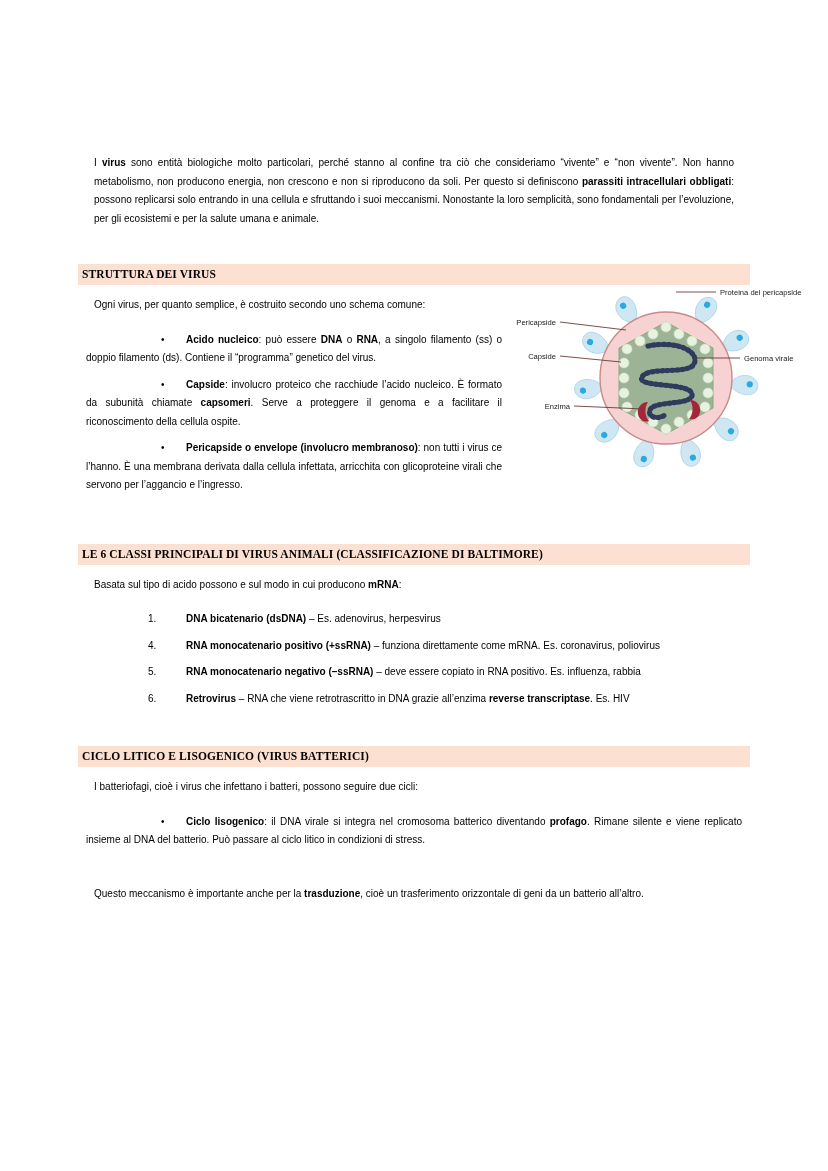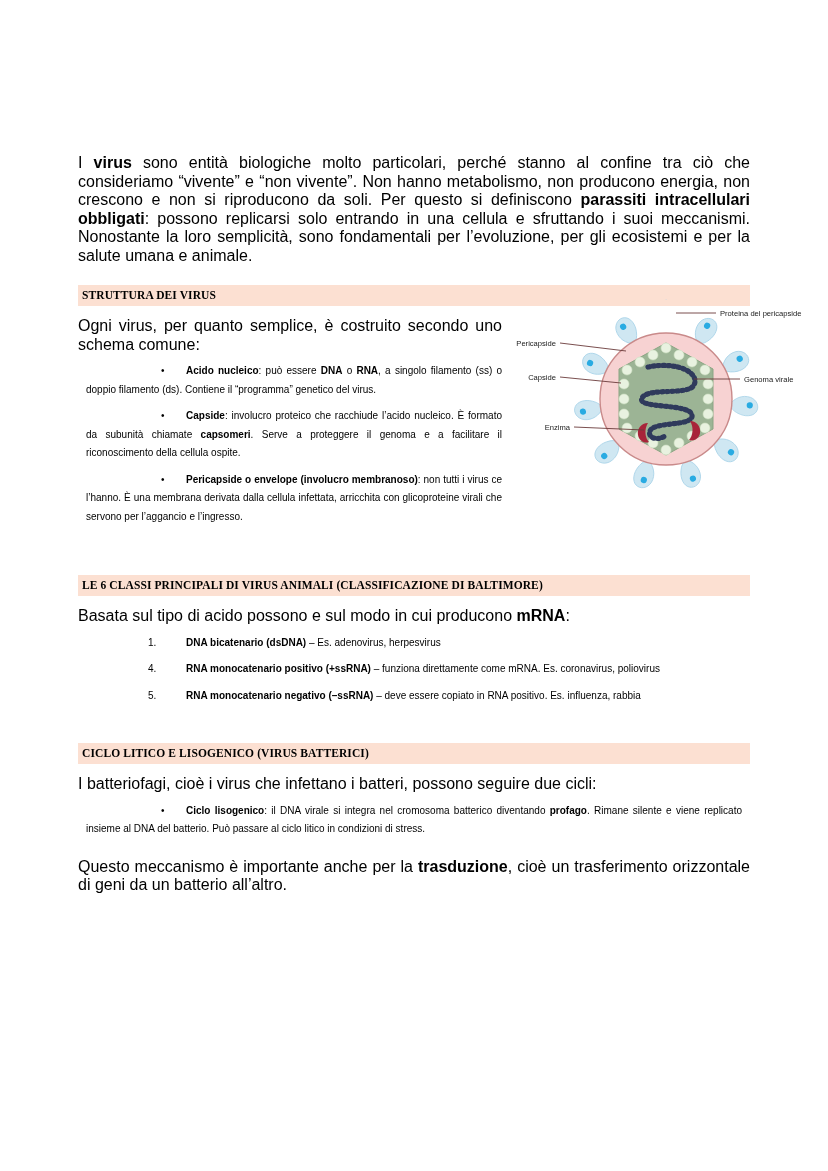--- a/index.html
+++ b/index.html
@@ -47,22 +47,22 @@
     font-size: 12.5px;
     padding: 4px 4px 5px 4px;
   }
   .bar-peach {
     background: #fce0d2;
     font-family: Liberation Serif, serif;
   }
 
   
   p {
-    margin: 0;
-    font-size: 16px;
+    margin: 16px;
+    font-size: 10px;
     line-height: 18.5px;
     text-align: justify;
     hyphens: none;
   }
   .para-tight {
     margin-top: 0;
   }
   b { font-weight: bold; }
 
   .spacer-sm { height: 11px; }
@@ -212,20 +212,21 @@
     <p class="para-tight"><span>Basata sul tipo di acido possono e sul modo in cui producono </span><b>mRNA</b><span>:</span></p>
 
     <p class="li"><span class="mark-num">1.</span><b>DNA bicatenario (dsDNA)</b><span> – Es. adenovirus, herpesvirus</span></p>
 
 
 
     <p class="li"><span class="mark-num">4.</span><b>RNA monocatenario positivo (+ssRNA)</b><span> – funziona direttamente come mRNA. Es. coronavirus, poliovirus</span></p>
 
     <p class="li"><span class="mark-num">5.</span><b>RNA monocatenario negativo (–ssRNA)</b><span> – deve essere copiato in RNA positivo. Es. influenza, rabbia</span></p>
 
+    <p class="li"><span class="mark-num">6.</span><b>Retrovirus</b><span> – RNA che viene retrotrascritto in DNA grazie all’enzima </span><b>reverse transcriptase</b><span>. Es. HIV</span></p>
 
     <div class="spacer-lg"></div>
 
     <div class="bar bar-peach">CICLO LITICO E LISOGENICO (VIRUS BATTERICI)</div>
 
     <div class="spacer-sm"></div>
 
     <p class="para-tight">I batteriofagi, cioè i virus che infettano i batteri, possono seguire due cicli:</p>
 
 

